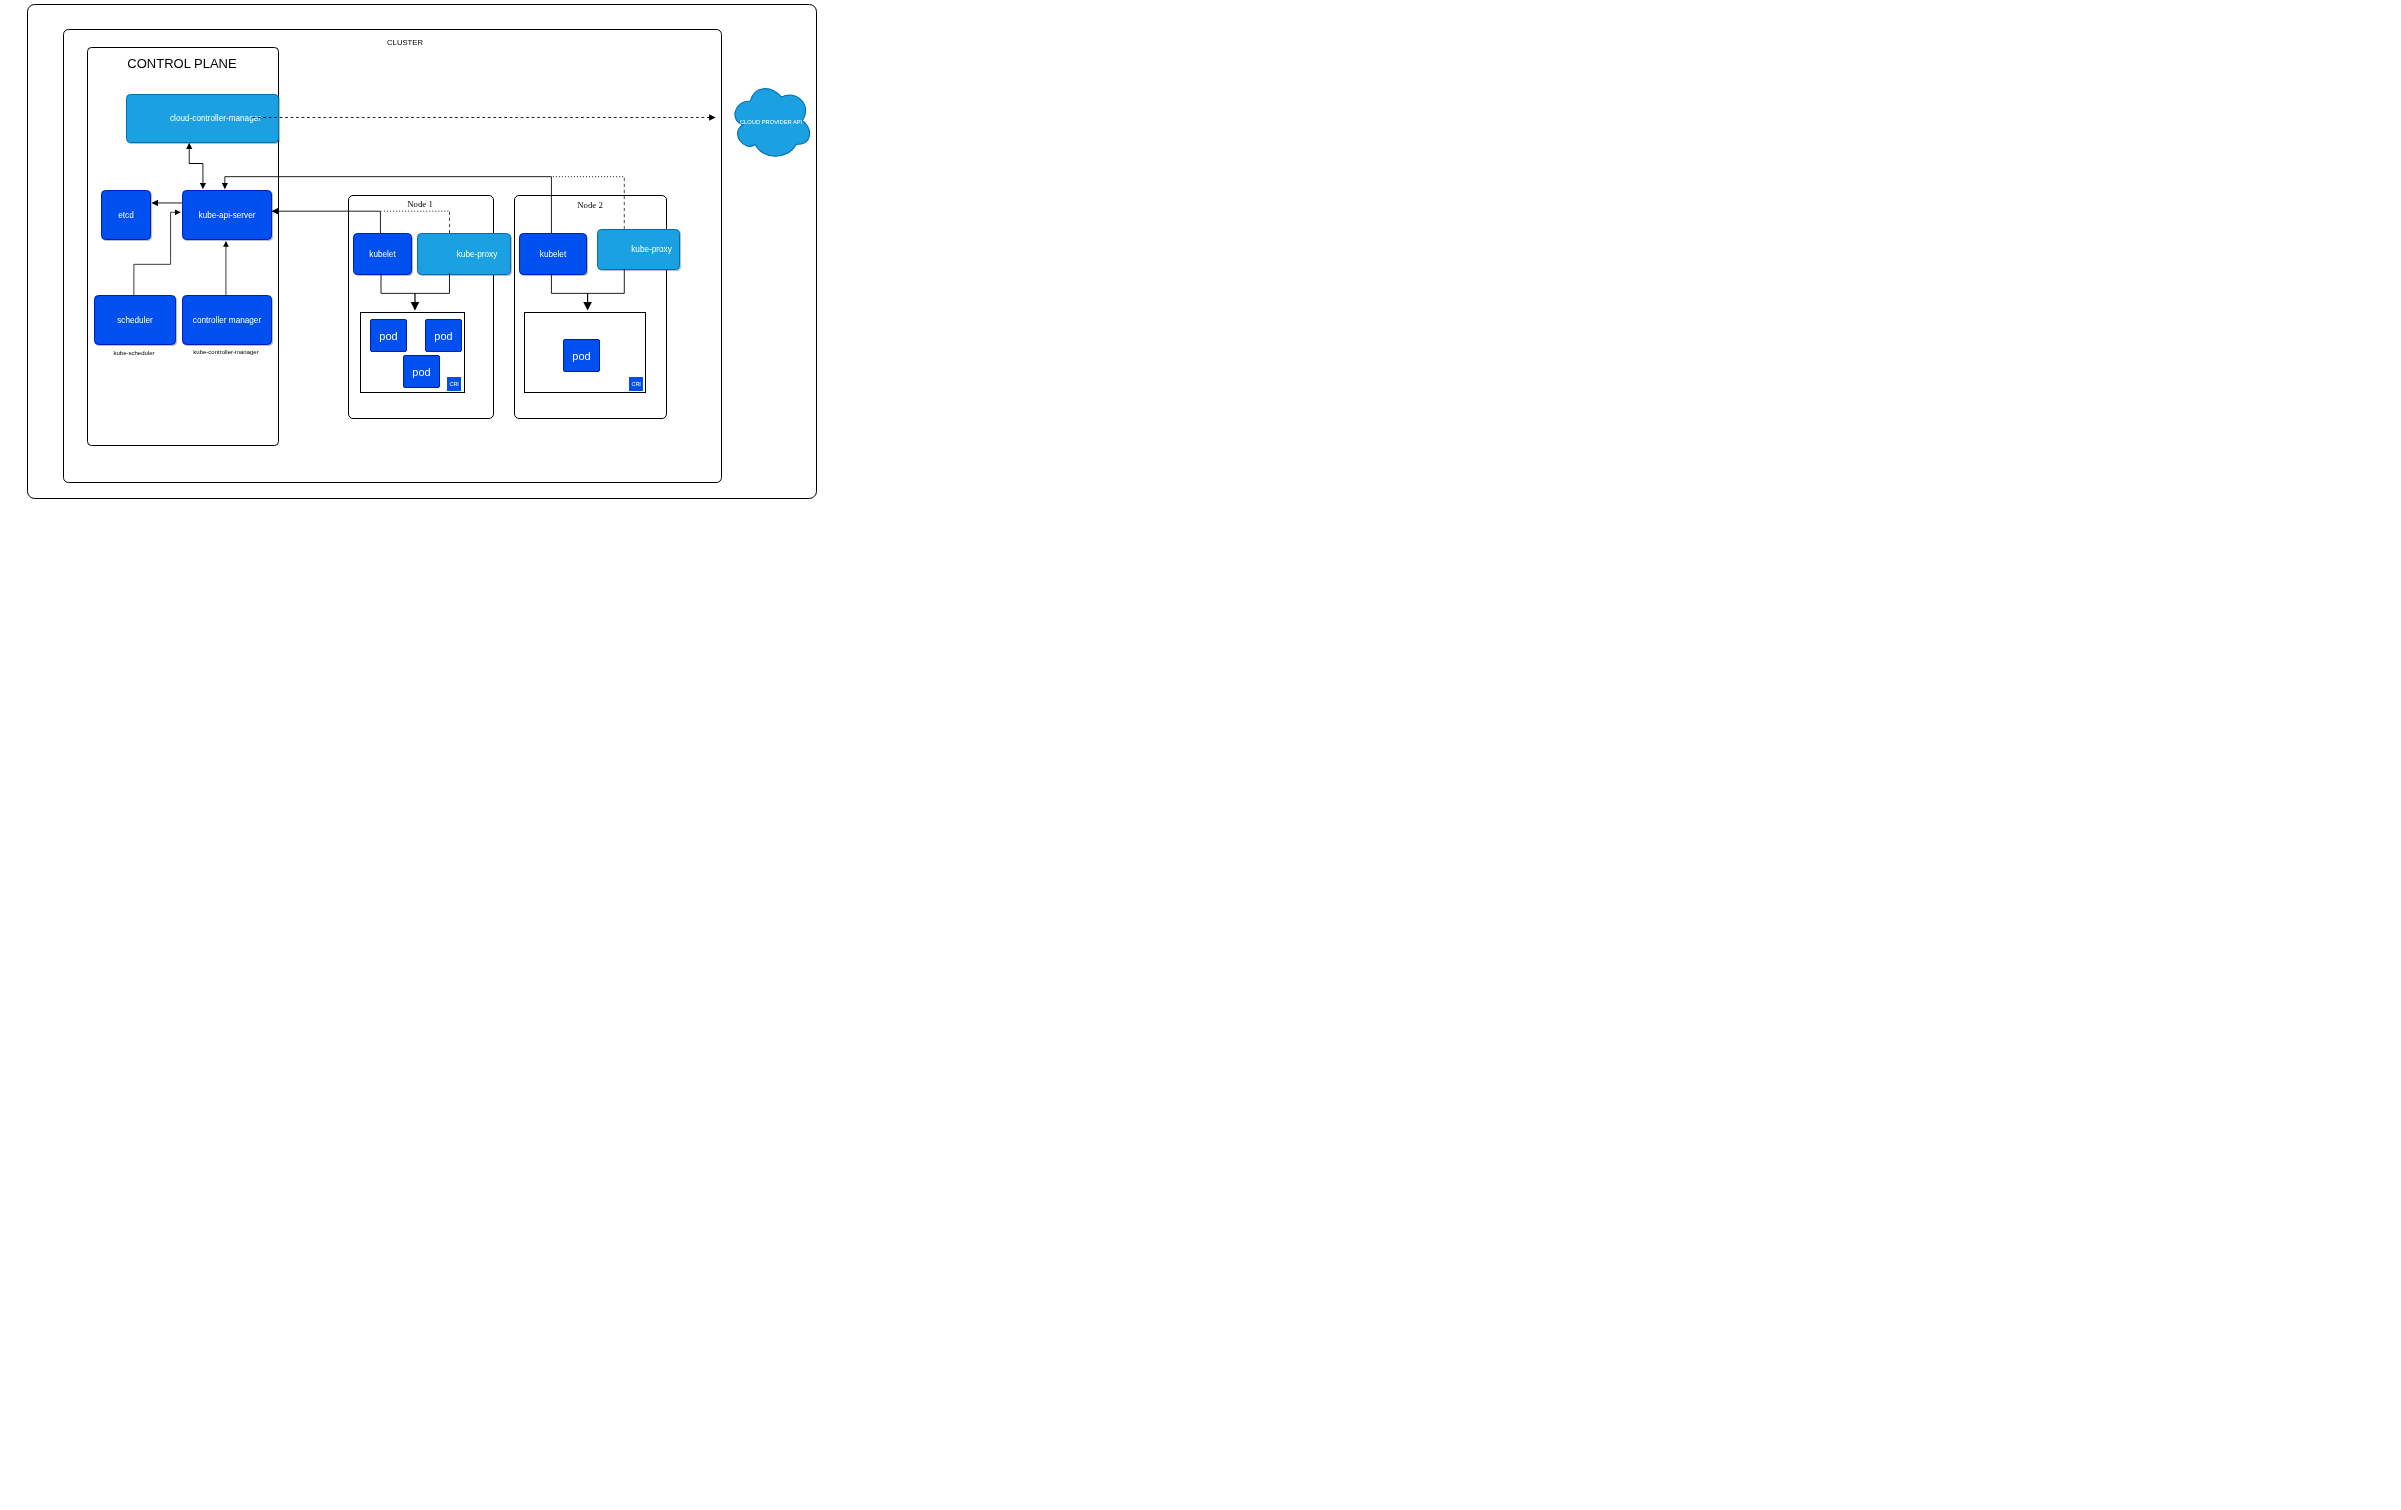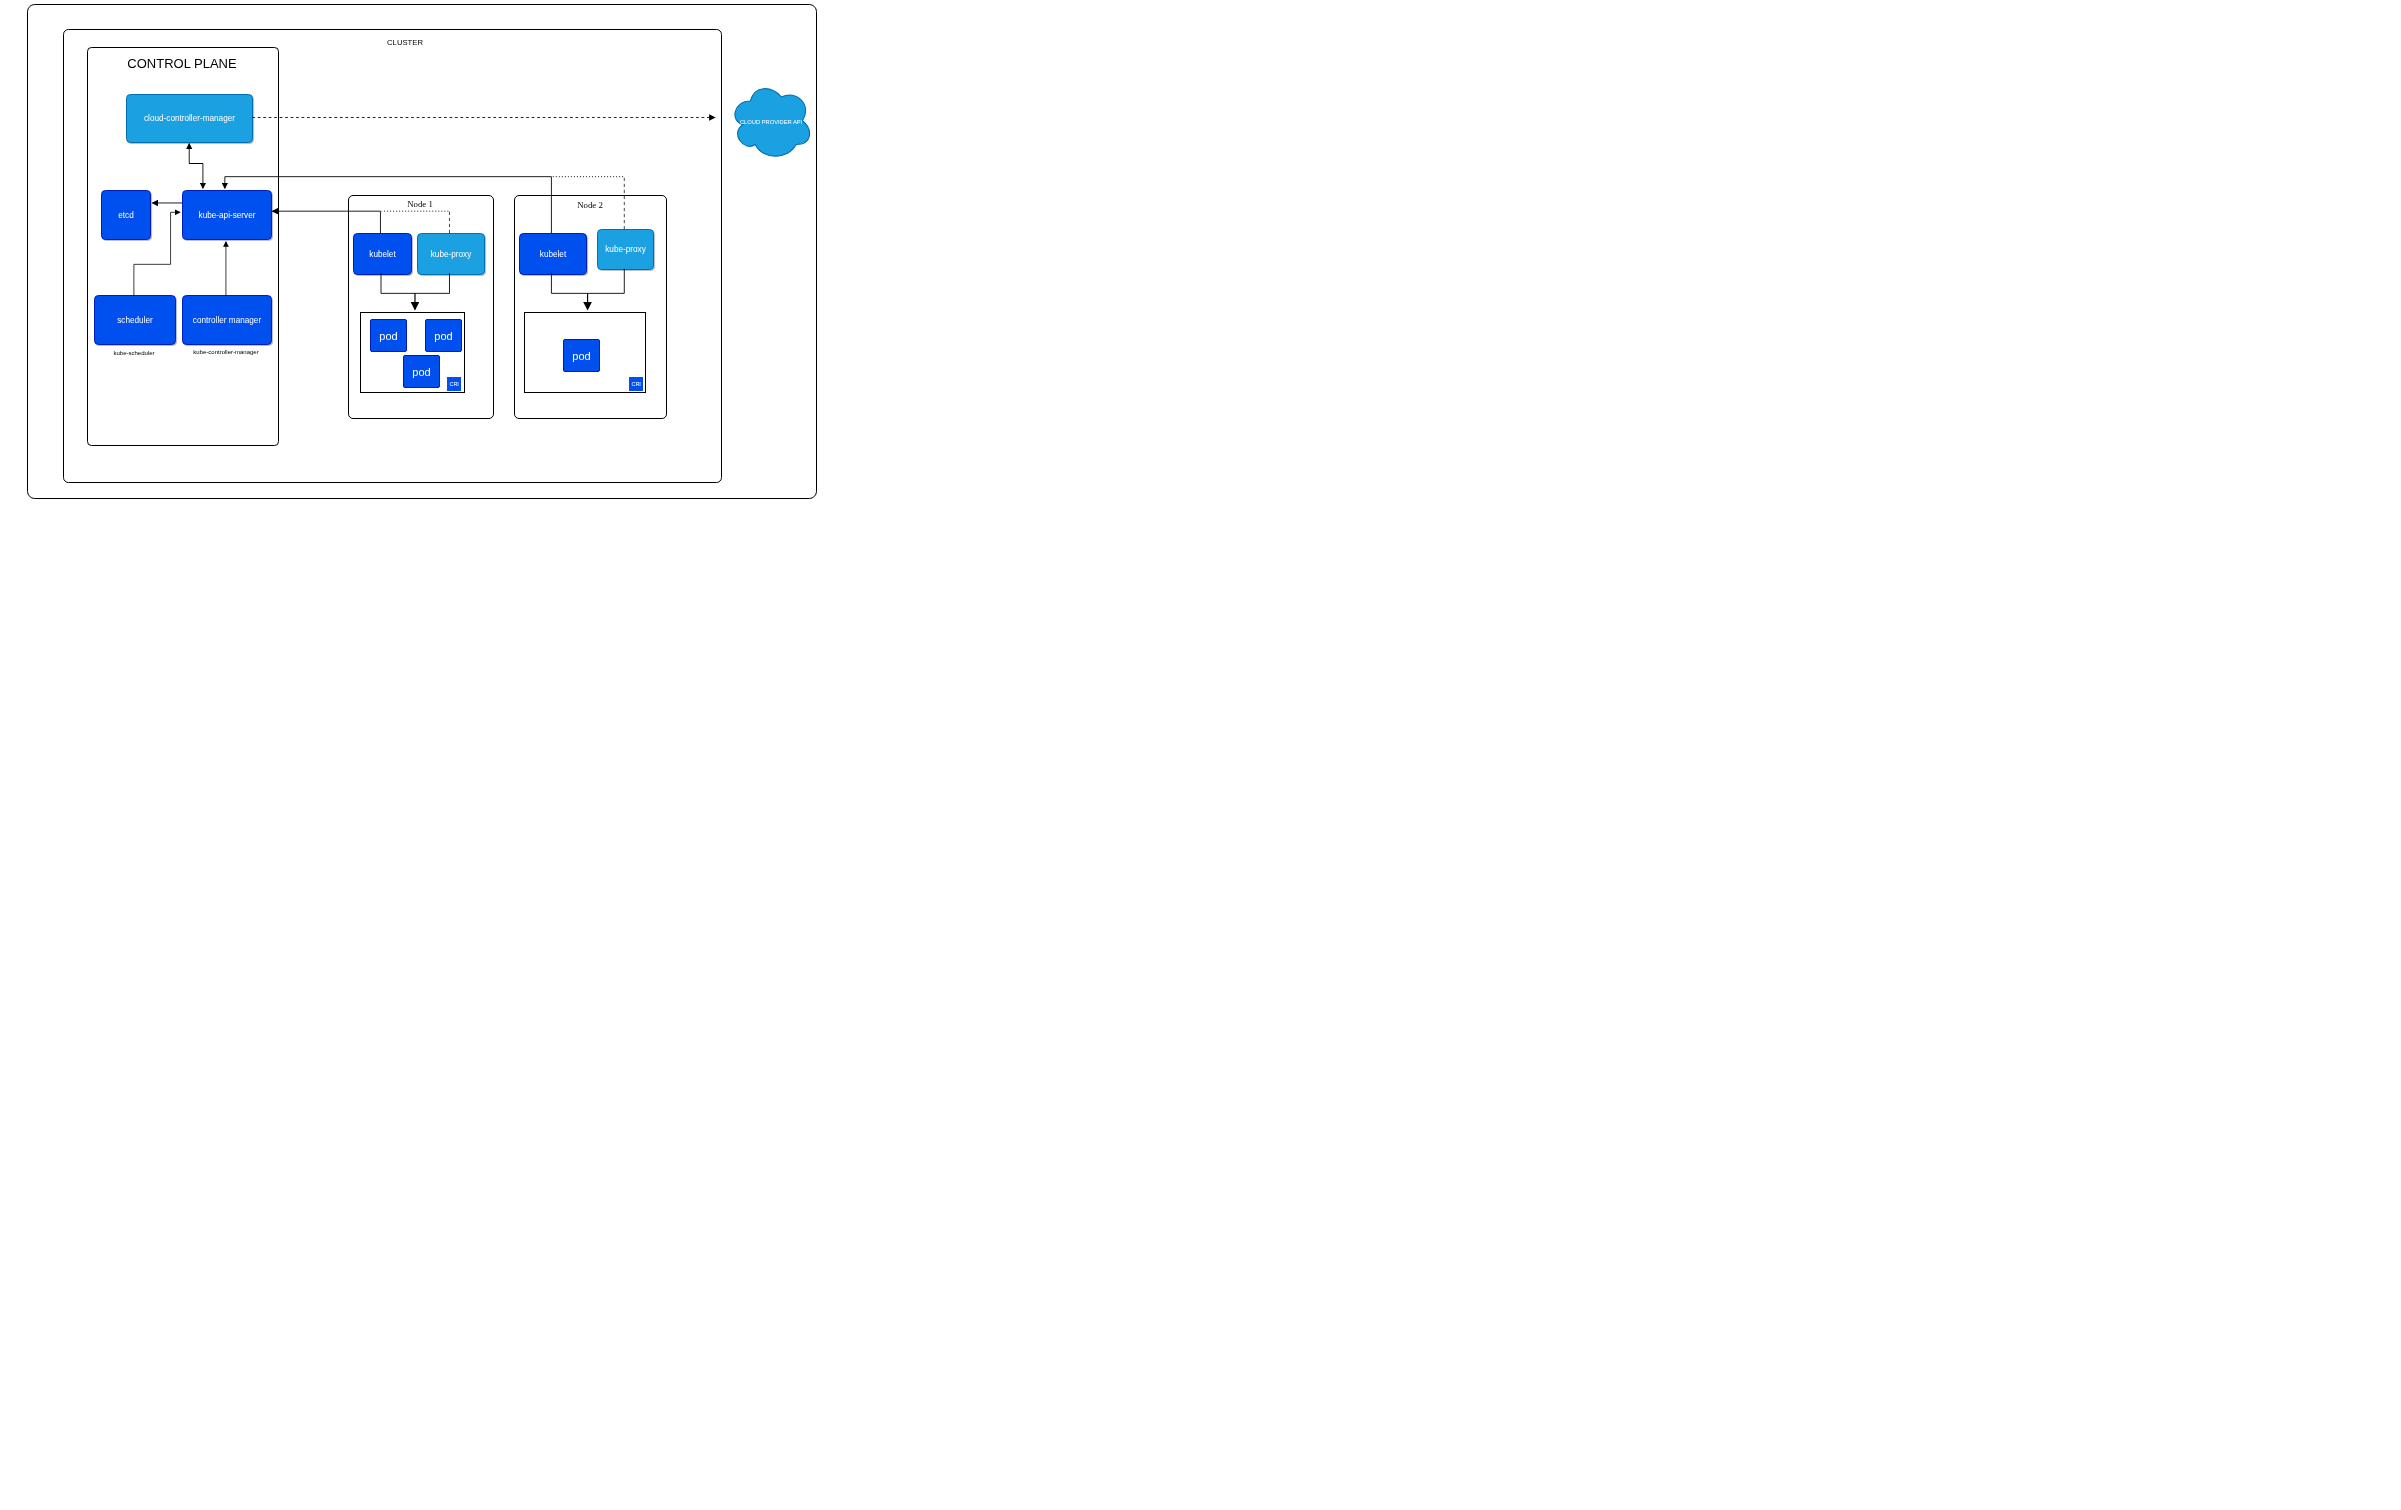--- a/index.html
+++ b/index.html
@@ -10,21 +10,21 @@
   html,body{margin:0;padding:0;background:#fff;}
   body{font-family:"Liberation Sans",sans-serif;}
   #canvas{position:relative;width:800px;height:504px;background:#fff;overflow:hidden;margin-left:21px;}
   .frame{position:absolute;border:1.4px solid #000;border-radius:7.7px;background:#fff;}
   .container{position:absolute;border:1.1px solid #000;border-radius:5.5px;background:transparent;}
   .container-title{position:absolute;transform:translateX(-50%);color:#000;white-space:nowrap;}
   .box{position:absolute;display:flex;align-items:center;justify-content:center;
        color:#fff;text-align:center;border-radius:4.4px;
        box-shadow:1.1px 1.1px 0.5px rgba(0,0,40,0.25);}
   .dark{background:var(--dark-blue);border:1.1px solid var(--dark-blue-border);}
-  .light{background:var(--light-blue);border:1.1px solid var(--light-blue-border);}
+  .light{background:var(--light-blue);border:1.1px solid var(--light-blue-border);padding-left:26px;}
   .node-box{position:absolute;border:1.2px solid #000;border-radius:5px;background:#fff;}
   .node-title{position:absolute;transform:translateX(-50%);font-family:"Liberation Serif",serif;
               font-size:8.8px;color:#000;white-space:nowrap;}
   .pods-box{position:absolute;border:0.9px solid #000;background:#fff;}
   .pod{position:absolute;display:flex;align-items:center;justify-content:center;color:#fff;
        background:var(--dark-blue);border:1.4px solid var(--dark-blue-border);border-radius:2px;
        font-size:11px;}
   .cri{position:absolute;display:flex;align-items:center;justify-content:center;color:#fff;
        background:var(--dark-blue);font-size:5.5px;}
   .sub-label{position:absolute;transform:translateX(-50%);font-size:6px;color:#000;white-space:nowrap;}

